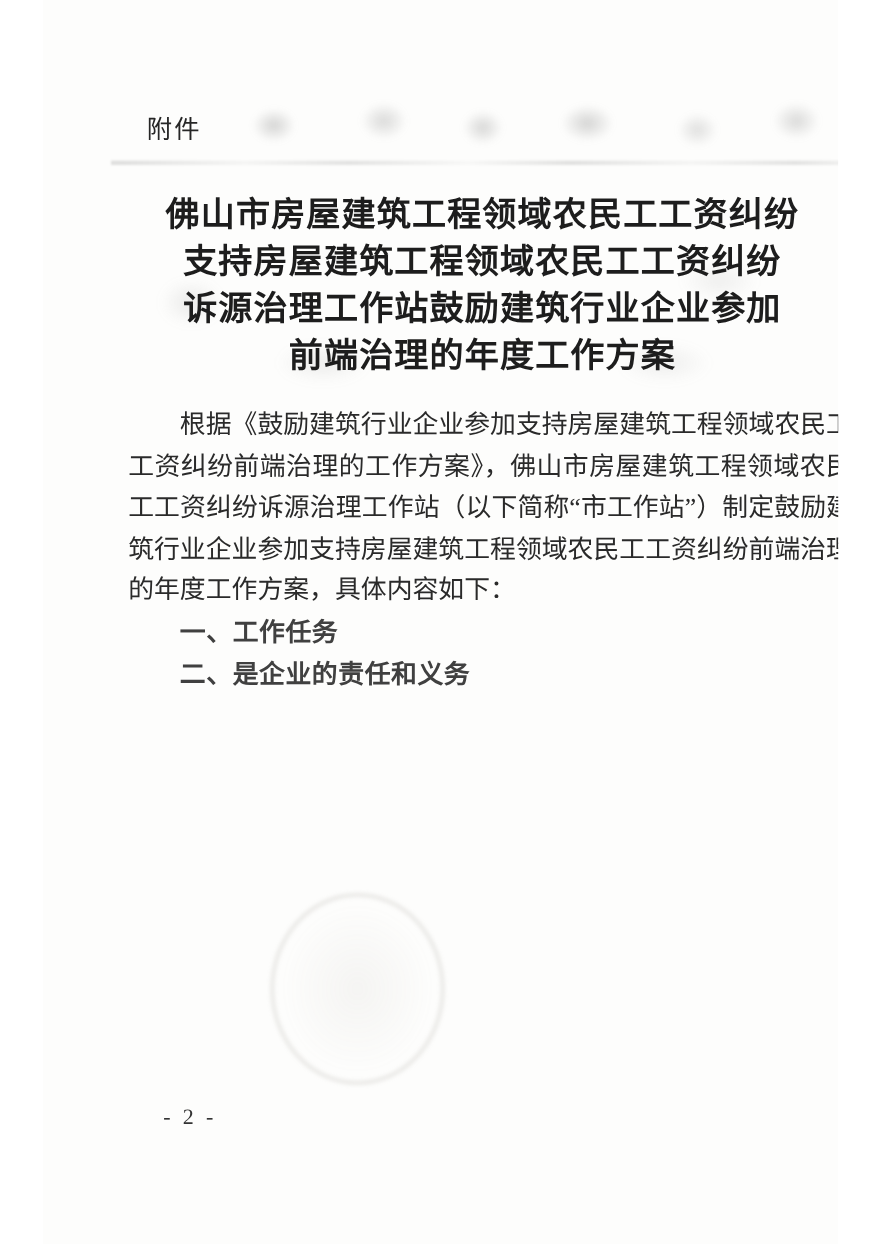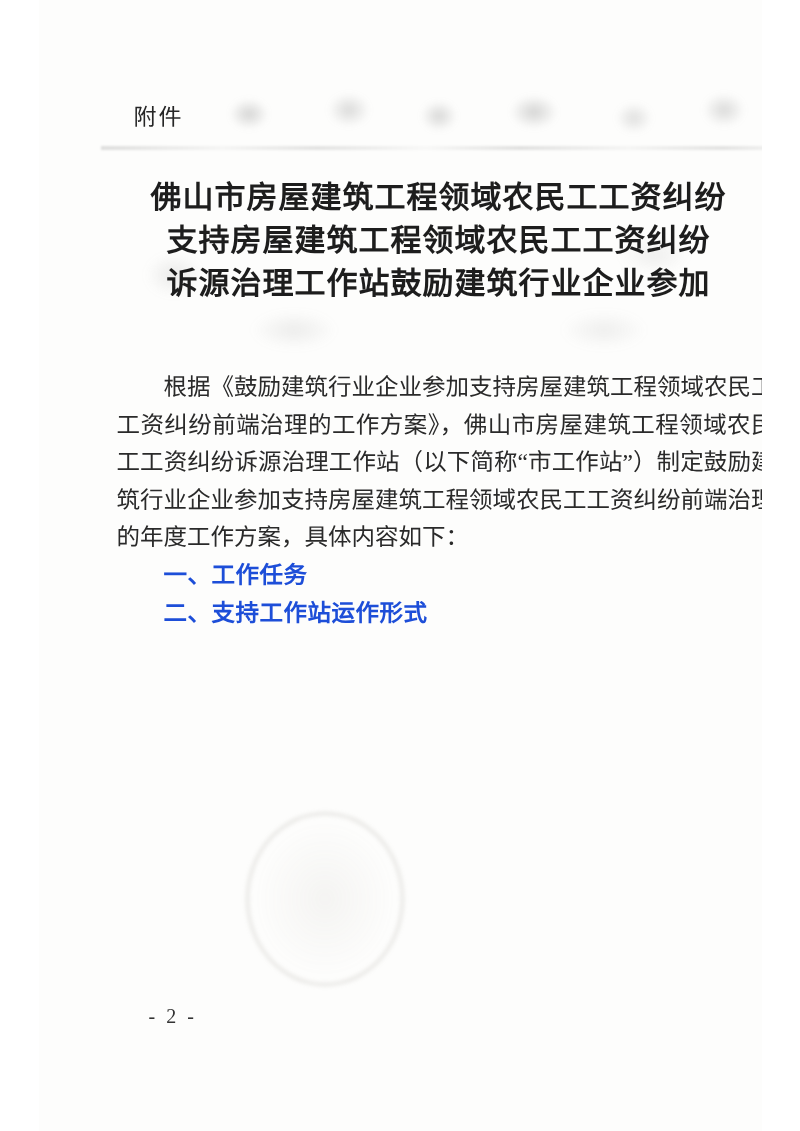--- a/index.html
+++ b/index.html
@@ -78,39 +78,39 @@
     position: absolute;
     left: 60px; top: 176px;
     width: 680px;
     margin: 0;
     text-align: center;
     font-size: 31px;
     font-weight: 700;
     line-height: 43px;
     letter-spacing: 1px;
     color: #1d1d1d;
-    font-family: Liberation Serif, serif;
+    font-family: Liberation Mono, monospace;
   }
   .doc-title .tl { display: block; }
   .doc-body {
     position: absolute;
     left: 78px; top: 369px;
     width: 658px;
     font-size: 23.5px;
     line-height: 37.6px;
     text-align: justify;
     color: #2a2a2a;
   }
   .doc-body p {
     margin: 0;
     text-indent: 2em;
   }
   .doc-body p.heading {
     font-weight: 700;
-    color: #1d4ed8;
+    color: #404040;
     font-family: "Liberation Sans", "DejaVu Sans", sans-serif;
     letter-spacing: 0.5px;
   }
   .pageno {
     position: absolute;
     left: 110px; top: 1005px;
     font-size: 20px;
     letter-spacing: 3px;
     color: #333;
     font-family: "Liberation Serif", "DejaVu Serif", serif;
@@ -125,23 +125,24 @@
   <div class="bleed-line"></div>
   <div class="bleed-title"></div>
   <div class="stamp"></div>
 
   <div class="attachment">附件</div>
 
   <h1 class="doc-title">
     <span class="tl">佛山市房屋建筑工程领域农民工工资纠纷</span>
     <span class="tl">支持房屋建筑工程领域农民工工资纠纷</span>
     <span class="tl">诉源治理工作站鼓励建筑行业企业参加</span>
+    <span class="tl">前端治理的年度工作方案</span>
   </h1>
 
   <div class="doc-body">
     <p class="para">根据《鼓励建筑行业企业参加支持房屋建筑工程领域农民工工资纠纷前端治理的工作方案》，佛山市房屋建筑工程领域农民工工资纠纷诉源治理工作站（以下简称“市工作站”）制定鼓励建筑行业企业参加支持房屋建筑工程领域农民工工资纠纷前端治理的年度工作方案，具体内容如下：</p>
     <p class="heading">一、工作任务</p>
-    <p class="heading">二、支持工作站运作形式</p>
+    <p class="heading">二、是企业的责任和义务</p>
   </div>
 
   <div class="pageno">- 2 -</div>
 
 </div>
 
 </body></html>

